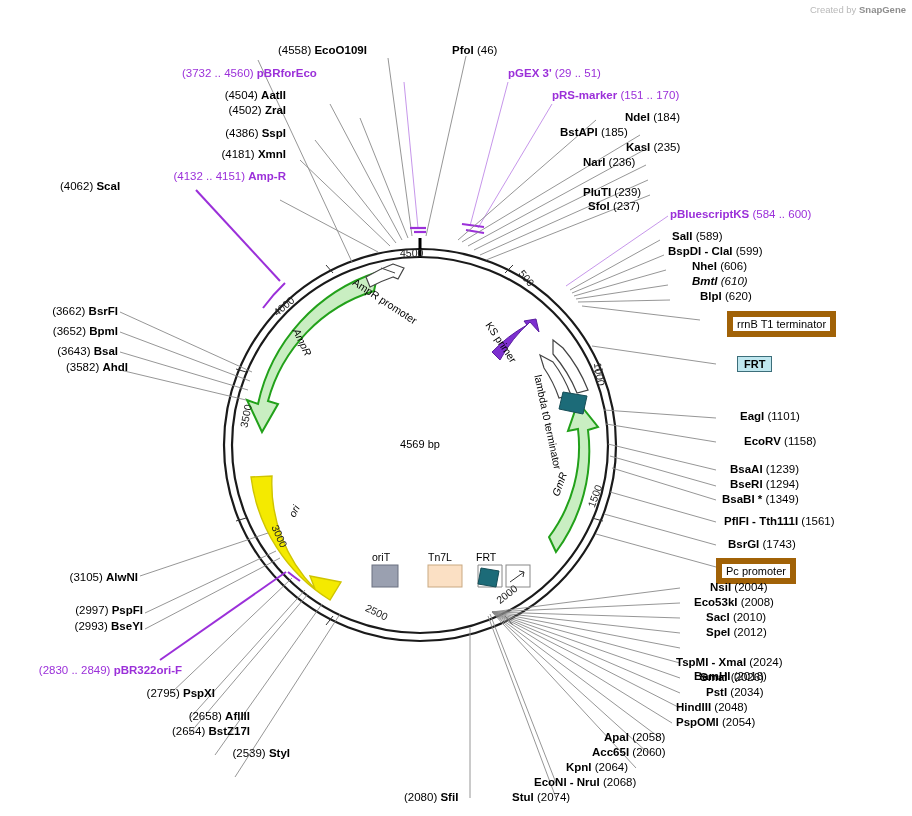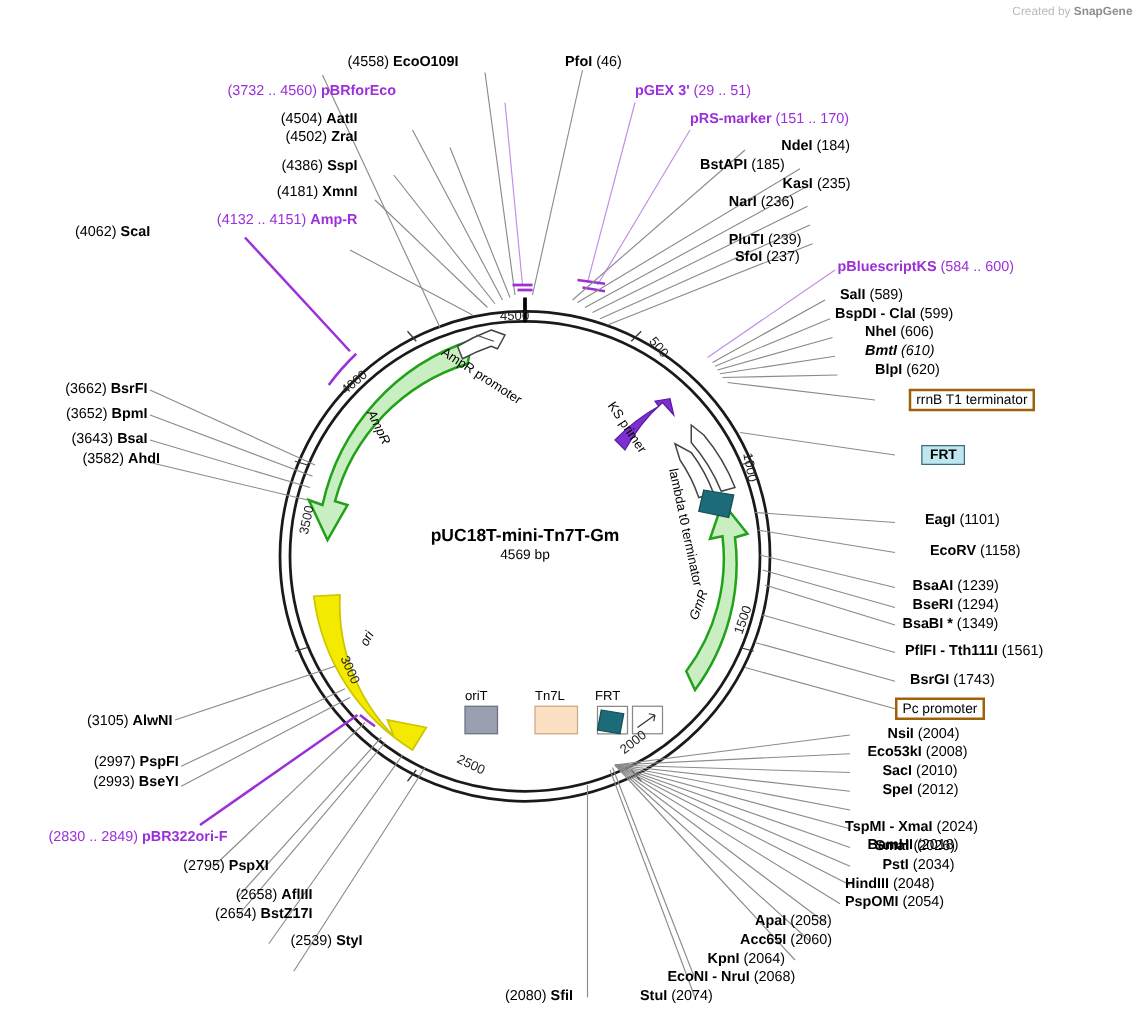--- a/index.html
+++ b/index.html
@@ -11,21 +11,21 @@
     overflow:hidden;
     color:#000;
   }
   #stage{position:absolute;left:0;top:0;width:912px;height:816px;}
   .lbl{position:absolute;white-space:nowrap;font-size:11.5px;}
   .nm{font-weight:bold;}
   .pos{color:#000;}
   .purple{color:#9b30d9;}
   .purple .nm{font-weight:bold;}
   .boxed{
-    border:2px solid #a16207;background:#fff;padding:1px 4px;
+    border:6px solid #a16207;background:#fff;padding:1px 4px;
     font-size:11px;
   }
   .frtbox{
     border:1px solid #3c6e7a;background:#bfe7ef;padding:1px 6px;
     font-size:11px;font-weight:bold;
   }
   .credit{
     position:absolute;right:6px;top:4px;font-size:9.5px;color:#b9b9b9;
   }
   .credit b{color:#8e8e8e;}
@@ -218,21 +218,20 @@
       <line x1="672" y1="723" x2="492" y2="612"></line>
       <line x1="660" y1="738" x2="492" y2="612"></line>
       <line x1="648" y1="753" x2="492" y2="612"></line>
       <line x1="636" y1="768" x2="492" y2="612"></line>
       <line x1="556" y1="783" x2="490" y2="614"></line>
       <line x1="556" y1="798" x2="488" y2="616"></line>
       <line x1="470" y1="798" x2="470" y2="628"></line>
     </g>
   </svg>
 
-  <div class="plasmid-name" style="left:320px;top:420px;width:200px;">pUC18T-mini-Tn7T-Gm</div>
   <div class="plasmid-bp" style="left:320px;top:438px;width:200px;">4569 bp</div>
 
   <div class="tick-lbl" style="left:400px;top:247px;">4500</div>
   <div class="tick-lbl" style="left:518px;top:272px;transform:rotate(50deg);">500</div>
   <div class="tick-lbl" style="left:588px;top:368px;transform:rotate(80deg);">1000</div>
   <div class="tick-lbl" style="left:583px;top:490px;transform:rotate(-70deg);">1500</div>
   <div class="tick-lbl" style="left:495px;top:588px;transform:rotate(-38deg);">2000</div>
   <div class="tick-lbl" style="left:365px;top:606px;transform:rotate(26deg);">2500</div>
   <div class="tick-lbl" style="left:268px;top:530px;transform:rotate(66deg);">3000</div>
   <div class="tick-lbl" style="left:234px;top:410px;transform:rotate(-78deg);">3500</div>

